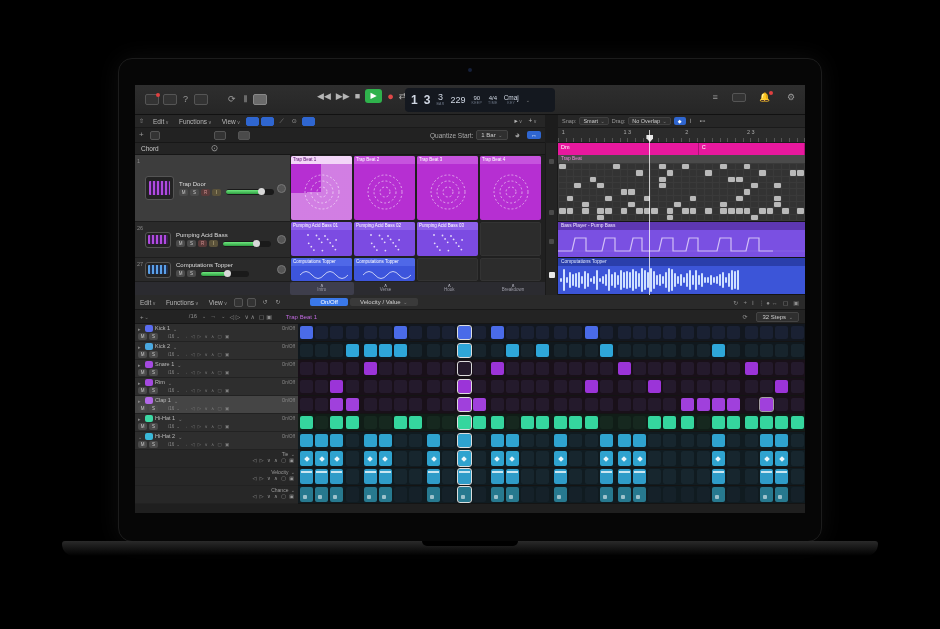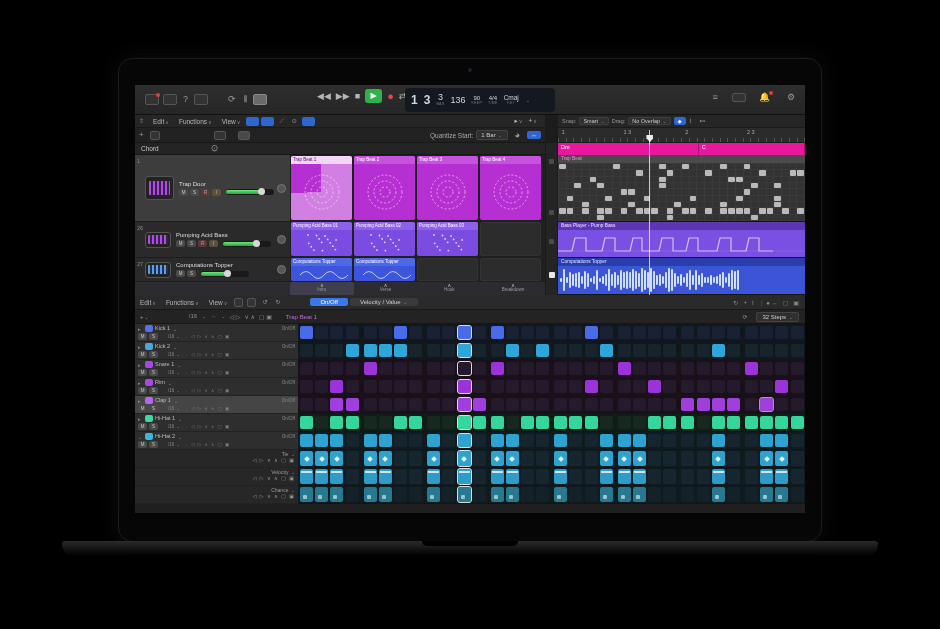--- a/index.html
+++ b/index.html
@@ -168,21 +168,21 @@
             <span class="lcd-big">1</span>
           </span>
         <span class="lcd-seg">
             <span class="lcd-big">3</span>
           </span>
         <span class="lcd-seg">
             <span class="lcd-mid">3</span>
             <span class="lcd-sub">BAR</span>
           </span>
         <span class="lcd-seg">
-            <span class="lcd-mid">136</span>
+            <span class="lcd-mid">229</span>
           </span>
         <span class="lcd-seg">
             <span class="lcd-mid" style="font-size:6px;">90</span>
             <span class="lcd-sub">KEEP</span>
           </span>
         <span class="lcd-seg">
             <span class="lcd-mid" style="font-size:6px;">4/4</span>
             <span class="lcd-sub">TIME</span>
           </span>
         <span class="lcd-seg">

